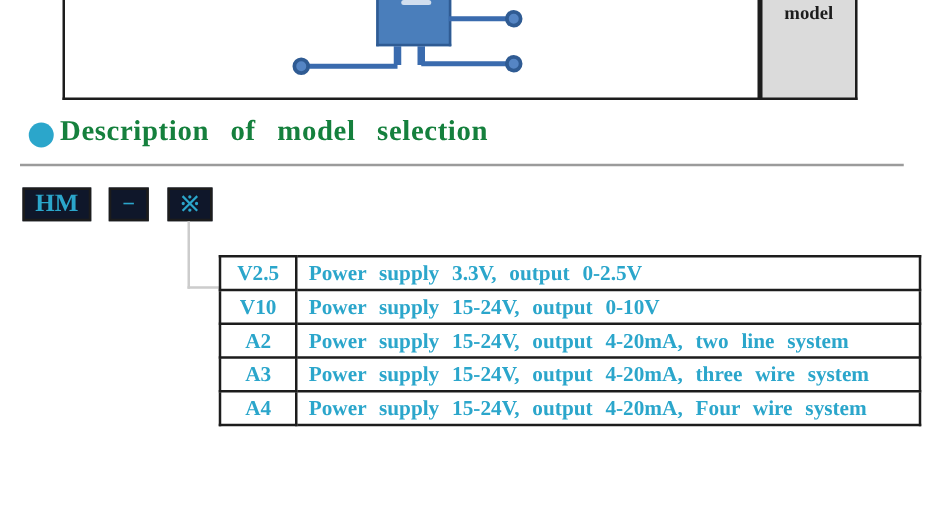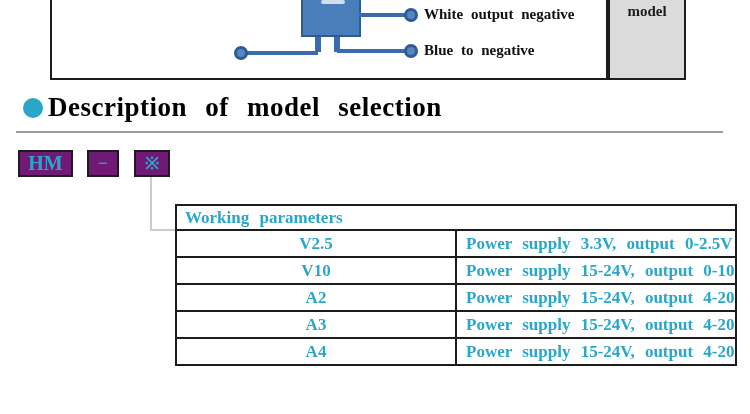--- a/index.html
+++ b/index.html
@@ -33,30 +33,30 @@
   }
   .wire-label{
     position:absolute;font-size:15px;color:#111111;word-spacing:4px;white-space:nowrap;
   }
   
   .bullet-icon{
     position:absolute;left:23px;top:98px;width:20px;height:20px;border-radius:50%;
     background:#2ba6cb;
   }
   .section-title{
-    position:absolute;left:48px;top:92px;font-size:27px;color:#000000;
+    position:absolute;left:48px;top:92px;font-size:23px;color:#15803d;
     word-spacing:11px;white-space:nowrap;letter-spacing:0.5px;
   }
   .heading-rule{
     position:absolute;left:16px;top:131px;width:707px;height:2px;background:#9b9b9b;
   }
   
   .code-box{
     position:absolute;top:150px;height:27px;border:2px solid #1c1c1c;box-sizing:border-box;
-    color:#2ba6cb;text-align:center;line-height:23px;background:#701a75;
+    color:#2ba6cb;text-align:center;line-height:23px;background:#0f172a;
   }
   .code-prefix{left:18px;width:55px;font-size:20px;}
   .code-sep{left:87px;width:32px;font-size:18px;}
   .code-wild{left:134px;width:36px;font-size:17px;}
   .connector-v{position:absolute;left:150px;top:177px;width:2px;height:54px;background:#cccccc;}
   .connector-h{position:absolute;left:150px;top:229px;width:27px;height:2px;background:#cccccc;}
   
   .params-table{
     position:absolute;left:175px;top:204px;width:562px;border-collapse:collapse;
     table-layout:fixed;color:#2ba6cb;
@@ -83,41 +83,36 @@
     <div class="sensor-remnant"></div>
   </div>
   <div class="leg" style="left:315px;top:37px;"></div>
   <div class="leg" style="left:334px;top:37px;"></div>
 
   <div class="wire" style="left:246px;top:51px;width:72px;"></div>
   <div class="terminal" style="left:234px;top:46px;"></div>
 
   <div class="wire" style="left:359px;top:13px;width:47px;"></div>
   <div class="terminal" style="left:404px;top:8px;"></div>
-  <div class="wire-label" style="left:424px;top:6px;">White output negative</div>
 
   <div class="wire" style="left:337px;top:49px;width:69px;"></div>
   <div class="terminal" style="left:404px;top:44px;"></div>
-  <div class="wire-label" style="left:424px;top:42px;">Blue to negative</div>
 
   <div class="bullet-icon"></div>
   <div class="section-title">Description of model selection</div>
   <div class="heading-rule"></div>
 
   <div class="code-box code-prefix">HM</div>
   <div class="code-box code-sep">−</div>
   <div class="code-box code-wild">※</div>
   <div class="connector-v"></div>
   <div class="connector-h"></div>
 
   <table class="params-table">
     <tbody>
-        <tr>
-      <td class="hdr" colspan="2">Working parameters</td>
-    </tr>
     <tr>
       <td class="code">V2.5</td>
       <td class="desc">Power supply 3.3V, output 0-2.5V</td>
     </tr>
     <tr>
       <td class="code">V10</td>
       <td class="desc">Power supply 15-24V, output 0-10V</td>
     </tr>
     <tr>
       <td class="code">A2</td>

